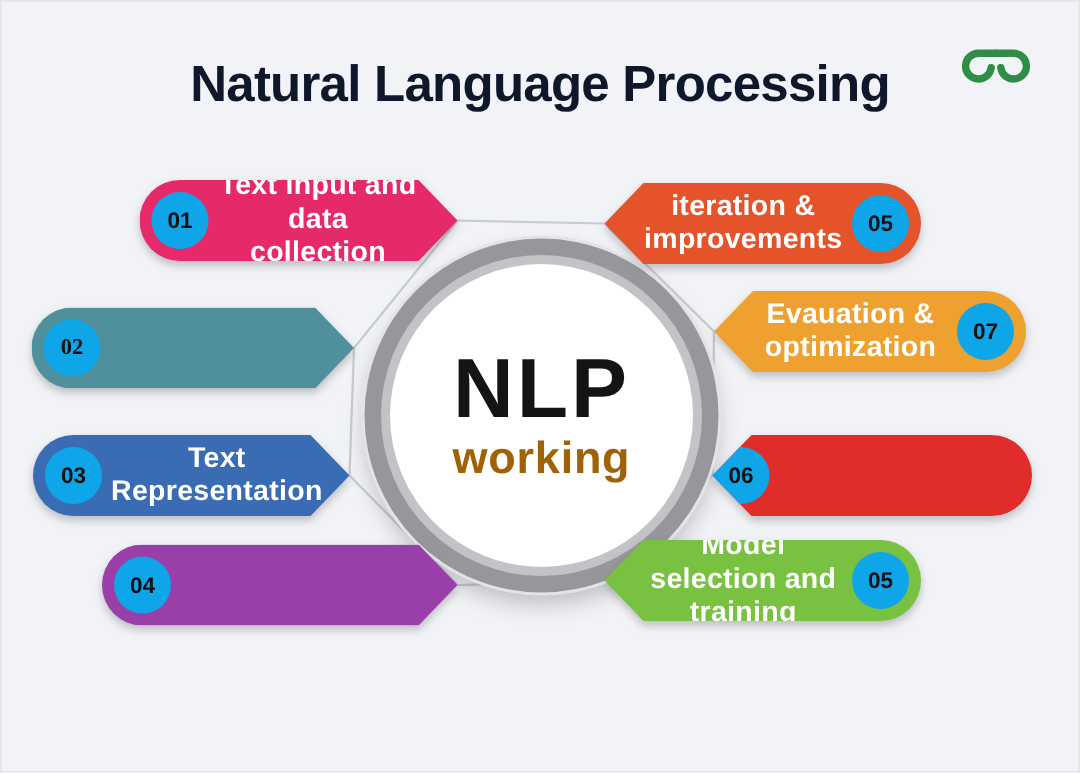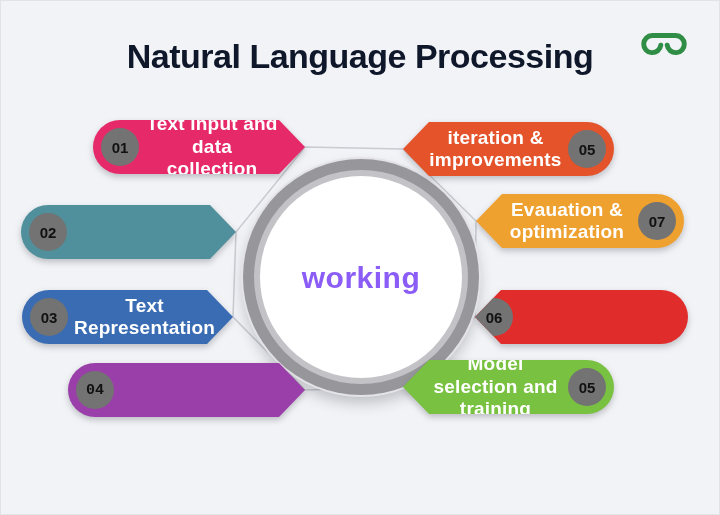--- a/index.html
+++ b/index.html
@@ -38,38 +38,38 @@
     border-radius:50%;
     background:#c3c3c7;
   }
   .circle-inner{
     position:absolute;left:6px;top:6px;right:6px;bottom:6px;
     border-radius:50%;
     background:#ffffff;
     display:flex;flex-direction:column;align-items:center;justify-content:center;
   }
   .nlp{font-size:56px;font-weight:800;color:#141414;letter-spacing:2px;line-height:1;}
-  .working{font-size:30px;font-weight:700;color:#8b5cf6;margin-top:2px;letter-spacing:0.5px;}
+  .working{font-size:30px;font-weight:700;color:#a16207;margin-top:2px;letter-spacing:0.5px;}
   
   .bwrap{position:absolute;z-index:3;filter:drop-shadow(0 3px 3px rgba(50,50,65,.28));}
   .banner{
     height:54px;display:flex;align-items:center;
     color:#fff;
   }
   .banner.left{
     border-radius:27px 0 0 27px;
     clip-path:polygon(0 0, calc(100% - 26px) 0, 100% 50%, calc(100% - 26px) 100%, 0 100%);
   }
   .banner.right{
     border-radius:0 27px 27px 0;
     clip-path:polygon(26px 0, 100% 0, 100% 100%, 26px 100%, 0 50%);
   }
   .num{
     flex:none;width:38px;height:38px;border-radius:50%;
-    background:#737373;color:#111;
+    background:#0ea5e9;color:#111;
     font-size:15px;font-weight:700;
     display:flex;align-items:center;justify-content:center;
   }
   .banner.left .num{margin-left:8px;}
   .banner.right .num{margin-right:8px;order:2;}
   .blabel{
     flex:1;text-align:center;
     font-size:19px;font-weight:700;line-height:1.18;
     letter-spacing:0.2px;
   }
@@ -90,47 +90,48 @@
     </g>
   </svg>
 
   <svg class="connectors" width="720" height="515">
     <polygon points="304,146 402,148 475,220 474,316 402,386 304,389 232,316 235,231" fill="none" stroke="#c8cbd0" stroke-width="1.5"></polygon>
   </svg>
 
   <div class="circle-outer" style="background: rgb(151, 151, 155);">
     <div class="circle-mid">
       <div class="circle-inner">
+        <div class="nlp">NLP</div>
         <div class="working">working</div>
       </div>
     </div>
   </div>
 
   <div class="bwrap" style="left:92px;top:119px;width:212px;">
     <div class="banner left" style="background: rgb(230, 42, 105);">
       <span class="num">01</span>
       <span class="blabel">Text input and data collection</span>
     </div>
   </div>
 
-  <div class="bwrap" style="left:20px;top:204px;width:215px;">
+  <div class="bwrap" style="left:20px;top:204px;width:215px;font-family:Liberation Serif, serif;">
     <div class="banner left" style="background: rgb(79, 144, 156);">
       <span class="num">02</span>
     </div>
   </div>
 
   <div class="bwrap" style="left:21px;top:289px;width:211px;">
     <div class="banner left" style="background: rgb(58, 108, 180);">
       <span class="num">03</span>
       <span class="blabel">Text Representation</span>
     </div>
   </div>
 
   <div class="bwrap" style="left:67px;top:362px;width:237px;">
-    <div class="banner left" style="background: rgb(154, 63, 169); font-family: Liberation Mono, monospace;">
+    <div class="banner left" style="background: rgb(154, 63, 169);">
       <span class="num">04</span>
     </div>
   </div>
 
   <div class="bwrap" style="left:402px;top:121px;width:211px;">
     <div class="banner right" style="background: rgb(229, 83, 42);">
       <span class="num">05</span>
       <span class="blabel">iteration &amp; improvements</span>
     </div>
   </div>

